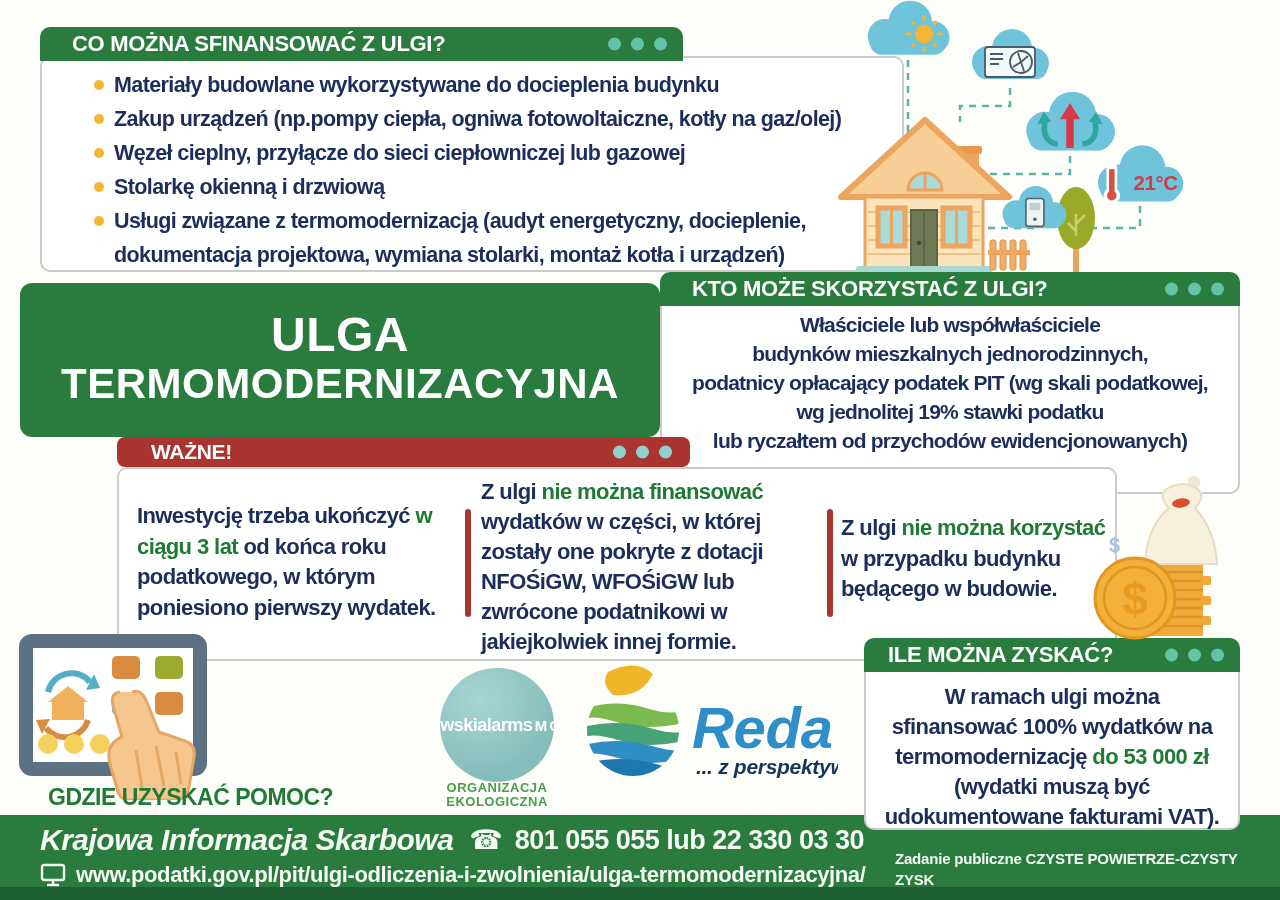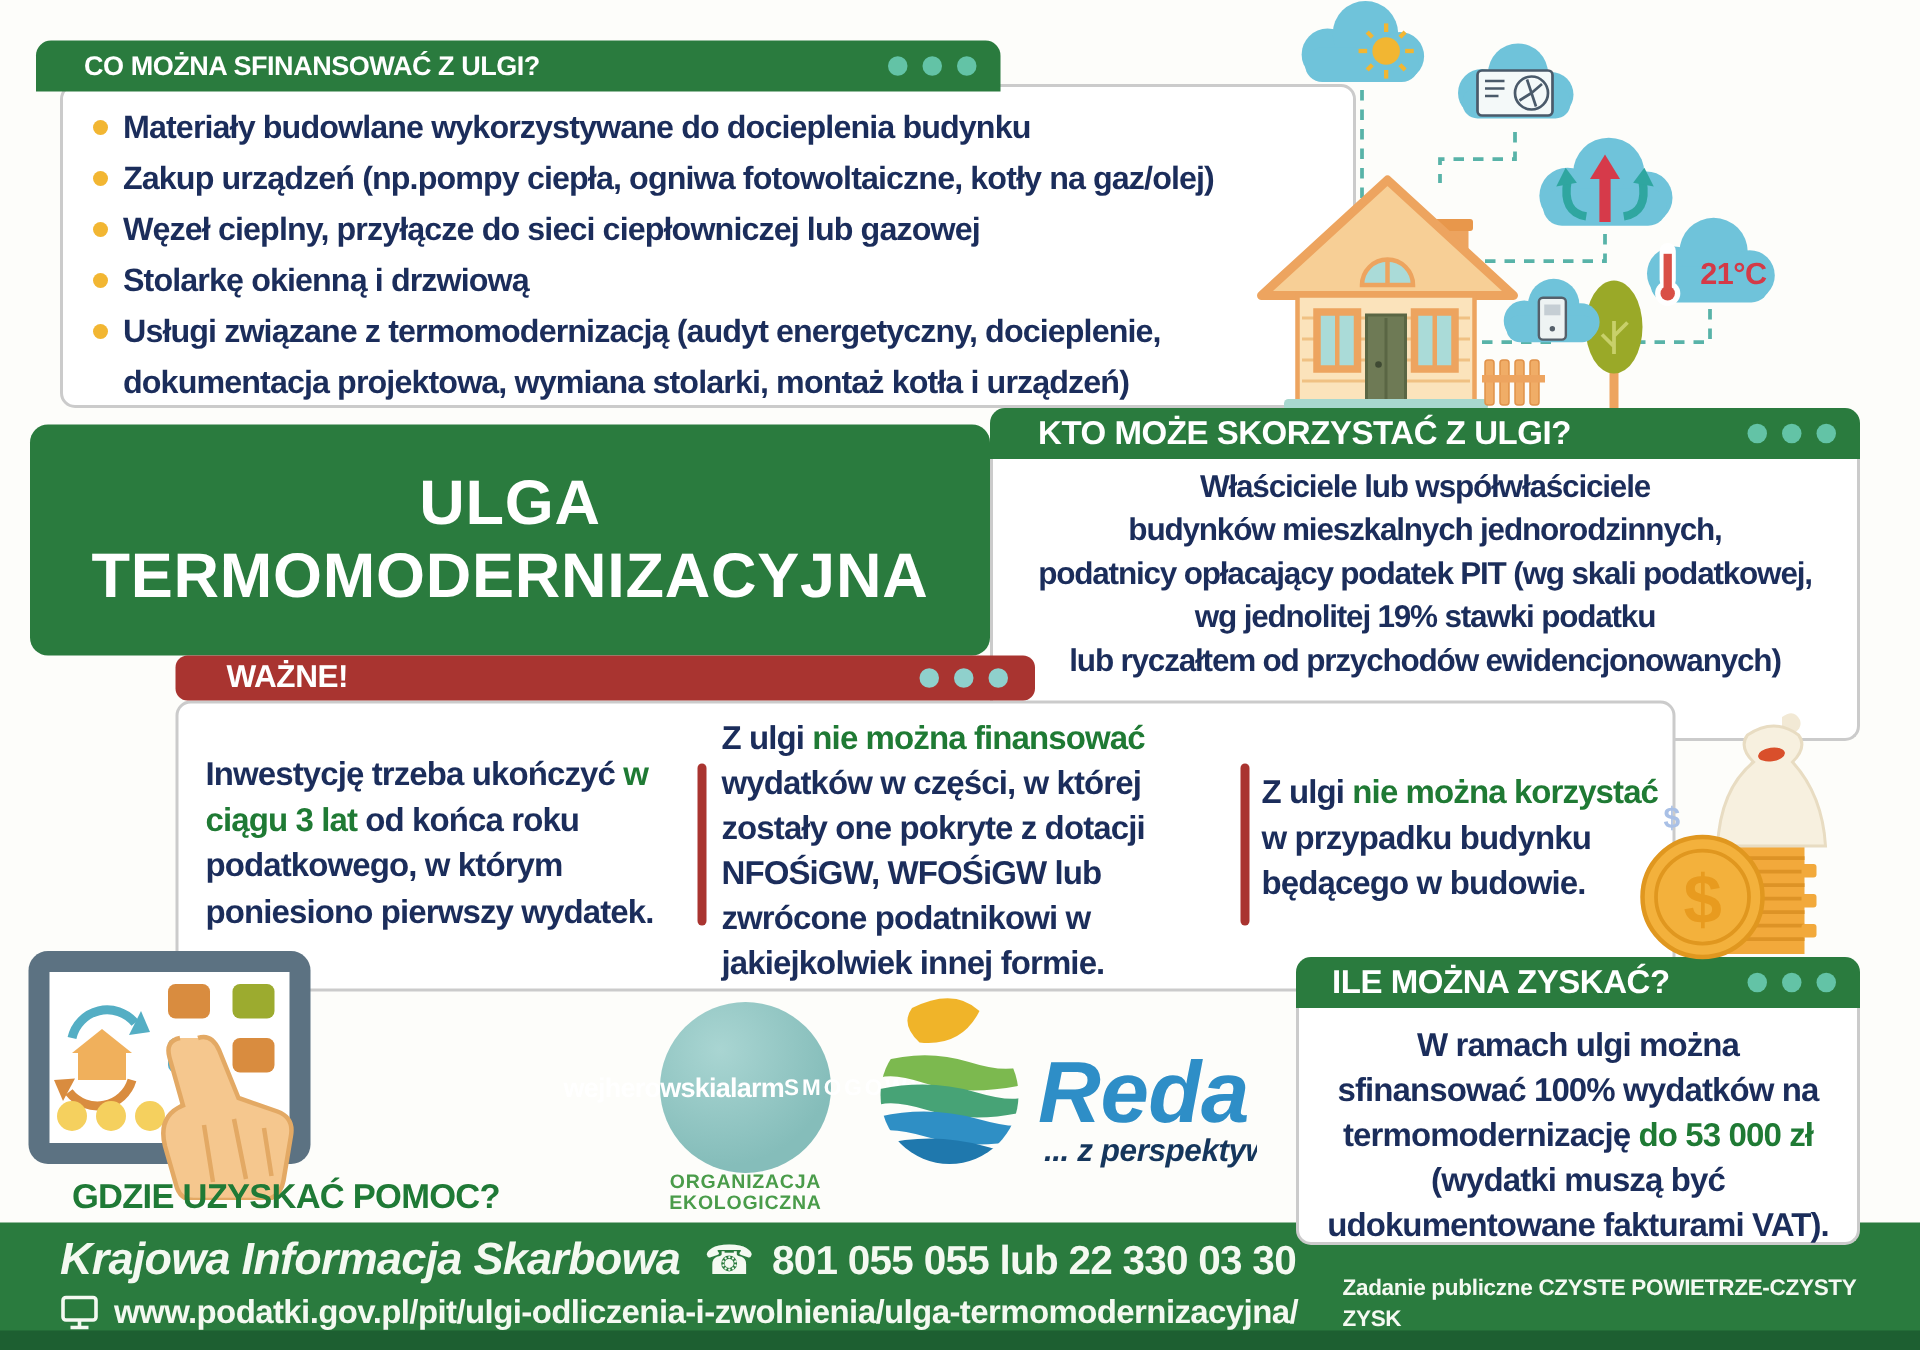--- a/index.html
+++ b/index.html
@@ -13,21 +13,21 @@
   .card { position:absolute; background:#ffffff; border:2px solid #cbcbcb; border-radius:10px; }
   .bar  { position:absolute; background:#2a7b3e; color:#ffffff; }
   .bar .ttl { display:block; padding-left:32px; }
   .dots { position:absolute; right:16px; top:50%; transform:translateY(-50%); display:flex; gap:10px; }
   .dots i { width:13px; height:13px; border-radius:50%; background:#63c3a6; display:block; }
   .dots.blue i { background:#8fd0cc; }
   .hl { color:#1f7a34; }
   .navy { color:#1b2d5b; }
 
   
-  .blist { list-style:none; padding:10px 12px 0 20px; }
+  .blist { list-style:none; padding:10px 12px 0 20px;margin-left:32px; }
   .blist li { display:flex; align-items:flex-start; font-size:21.5px; line-height:34px; letter-spacing:-0.6px; }
   .blist .bdot { flex:0 0 10px; width:10px; height:10px; border-radius:50%; background:#f2b632; margin:12px 10px 0 0; }
 
   
   .elig-line { font-size:21px; line-height:29px; text-align:center; white-space:nowrap; letter-spacing:-0.8px; }
 
   
   .icol { position:absolute; font-size:22px; line-height:30.5px; letter-spacing:-0.6px; }
   .idiv { position:absolute; width:6px; background:#a93430; border-radius:3px; }
 
@@ -71,21 +71,21 @@
     <li>
         <span class="bdot"></span>
         <span>Stolarkę okienną i drzwiową</span>
       </li>
     <li>
         <span class="bdot"></span>
         <span>Usługi związane z termomodernizacją (audyt energetyczny, docieplenie, dokumentacja projektowa, wymiana stolarki, montaż kotła i urządzeń)</span>
       </li>
   </ul>
 </div>
-<div class="bar" style="left:24px; top:27px; width:643px; height:34px; border-radius:10px 10px 0 0; font-size:18px; line-height:34px; z-index:2;">
+<div class="bar" style="left:40px; top:27px; width:643px; height:34px; border-radius:10px 10px 0 0; font-size:22px; line-height:34px; z-index:2;">
   <span class="ttl">CO MOŻNA SFINANSOWAĆ Z ULGI?</span>
   <span class="dots">
       <i></i>
       <i></i>
       <i></i>
     </span>
 </div>
 
 <svg class="abs" style="left:838px; top:0; z-index:2;" width="424" height="276" viewBox="0 0 424 276">
 
@@ -230,21 +230,21 @@
     <g>
       <rect x="-9" y="-15" width="20" height="31" rx="3" fill="#eef3f3" stroke="#55606b" stroke-width="1.8"></rect>
       <rect x="-5" y="-10" width="12" height="8" fill="#c5ced4"></rect>
       <circle cx="1" cy="8" r="2" fill="#55606b"></circle>
     </g>
   </g>
 </svg>
 
 <div class="abs" style="left:20px; top:283px; width:640px; height:154px; background:#2a7b3e; border-radius:12px;
             display:flex; flex-direction:column; align-items:center; justify-content:center; z-index:3;">
-  <div style="color:#fff; font-size:42px; line-height:48px; letter-spacing:0.5px;">ULGA</div>
+  <div style="color:#fff; font-size:48px; line-height:48px; letter-spacing:0.5px;">ULGA</div>
   <div style="color:#fff; font-size:42px; line-height:50px; letter-spacing:0.5px;">TERMOMODERNIZACYJNA</div>
 </div>
 
 <div class="abs" style="left:660px; top:272px; width:580px; height:184px; z-index:3;">
   <div class="bar" style="left:0; top:0; width:580px; height:34px; border-radius:10px 10px 0 0; font-size:22px; line-height:34px;">
     <span class="ttl">KTO MOŻE SKORZYSTAĆ Z ULGI?</span>
     <span class="dots">
         <i></i>
         <i></i>
         <i></i>

